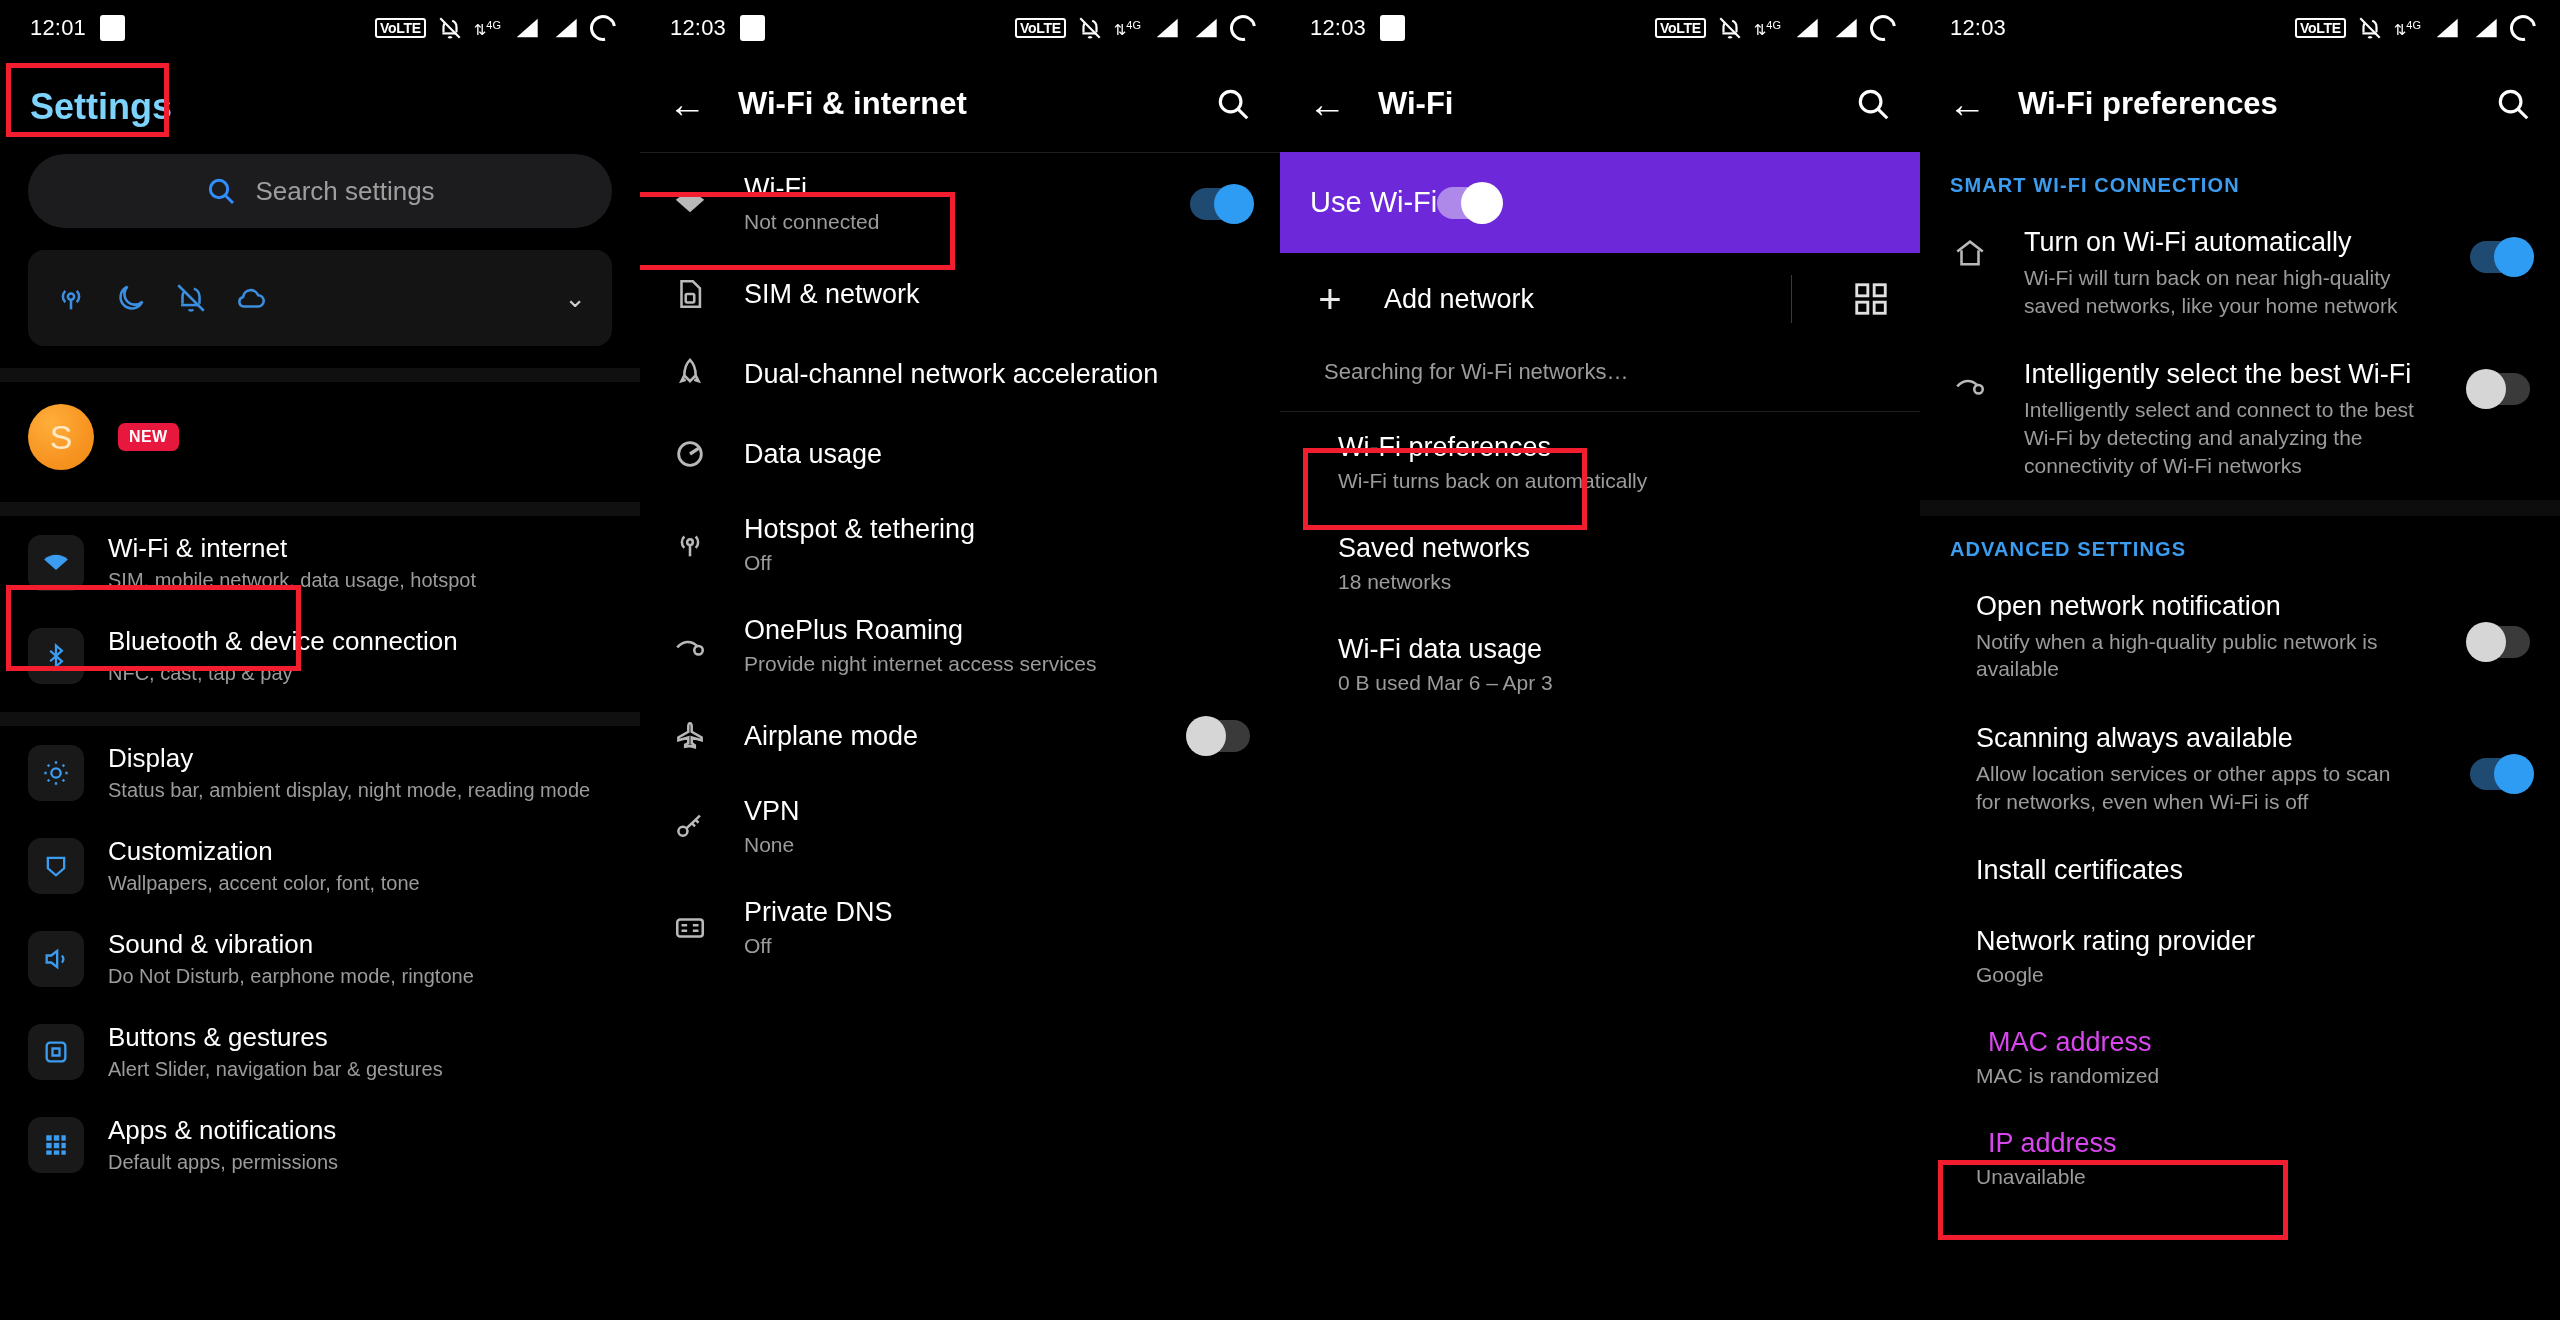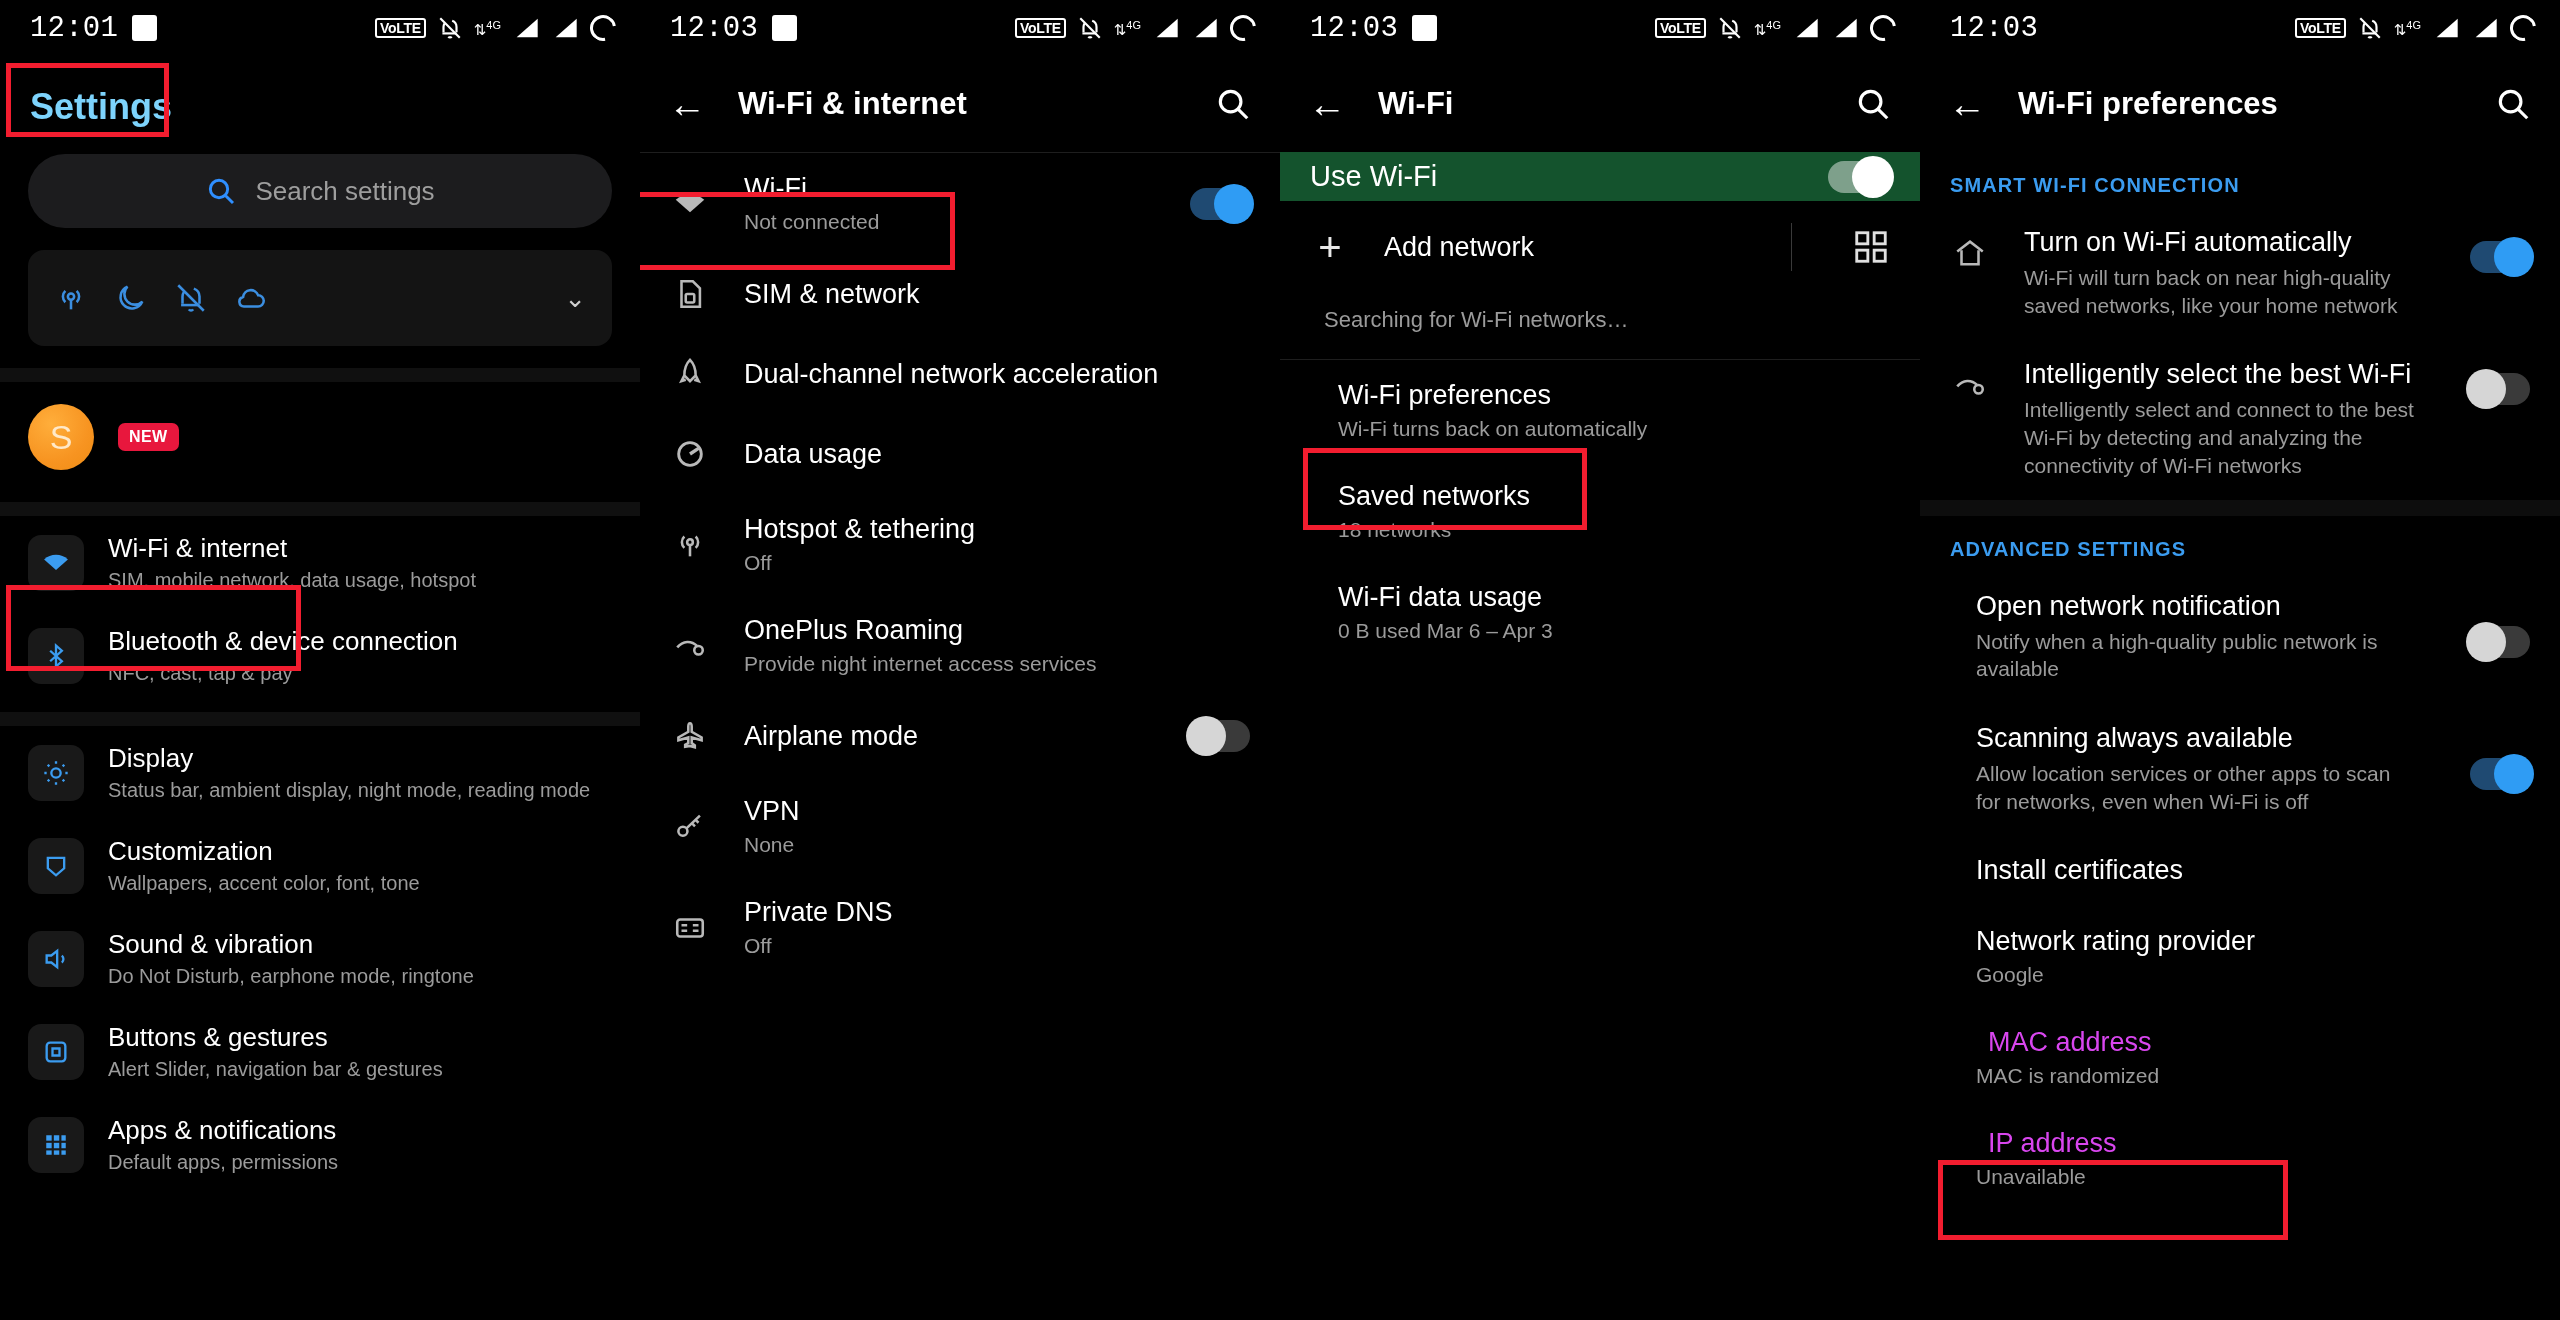--- a/index.html
+++ b/index.html
@@ -16,21 +16,21 @@
   .panel.p3 { width: 640px; }
   .panel.p4 { width: 640px; }
 
   
   .statusbar {
     height: 56px; display: flex; align-items: center;
     justify-content: space-between; padding: 0 24px 0 30px;
     color: #fff;
   }
   .sb-left { display: flex; align-items: center; gap: 14px; }
-  .sb-clock { font-size: 29px; letter-spacing: .2px; font-family: Liberation Mono, monospace; }
+  .sb-clock { font-size: 22px; letter-spacing: .2px; }
   .sb-sq { width: 25px; height: 26px; background: #fff; border-radius: 3px; }
   .sb-right { display: flex; align-items: center; gap: 11px; }
   .volte {
     border: 2.5px solid #fff; border-radius: 3px; color: #fff;
     font-size: 14px; font-weight: 700; padding: 1px 3px; line-height: 1;
     letter-spacing: -.3px;
   }
   .bell-mute { width: 26px; height: 26px; }
   .sig { width: 28px; height: 24px; }
   .batt { width: 26px; height: 26px; border: 3.5px solid #fff; border-radius: 50%;
@@ -99,22 +99,22 @@
   .tg .kn { position: absolute; top: -4px; width: 40px; height: 40px; border-radius: 50%; }
   .tg.on .kn { right: -4px; background: #2f9cf4; }
   .tg.off .kn { left: -4px; background: #d6d6d6; }
 
   .group-head { color: #3b9cf0; font-size: 20px; font-weight: 700; letter-spacing: 1.1px; padding: 22px 30px 10px 30px; }
   .divider-thick { height: 16px; background: #0d0d0d; }
   .hairline { height: 1px; background: #1e1e1e; }
 
   
   .usewifi {
-    background: #14532d; display: flex; align-items: center; justify-content: space-between;
-    padding: 8px 30px; color: #fff;
+    background: #6d28d9; display: flex; align-items: center; 
+    padding: 34px 30px; color: #fff;
   }
   .usewifi .lbl { font-size: 29px; }
   .tg-white { width: 62px; height: 32px; border-radius: 16px; background: rgba(255,255,255,.45); position: relative; flex: 0 0 62px; }
   .tg-white .kn { position: absolute; top: -5px; right: -4px; width: 42px; height: 42px; border-radius: 50%; background: #fff; }
   .addrow { display: flex; align-items: center; padding: 22px 30px; gap: 34px; color: #fff; }
   .addrow .plus { font-size: 40px; width: 40px; text-align: center; line-height: 1; color: #e8e8e8; }
   .addrow .lbl { flex: 1; font-size: 27px; }
   .vbar { width: 1px; height: 48px; background: #3a3a3a; margin-right: 26px; }
   .qr { width: 38px; height: 38px; }
   .searching { color: #9b9b9b; font-size: 22px; padding: 14px 30px 26px 44px; }

